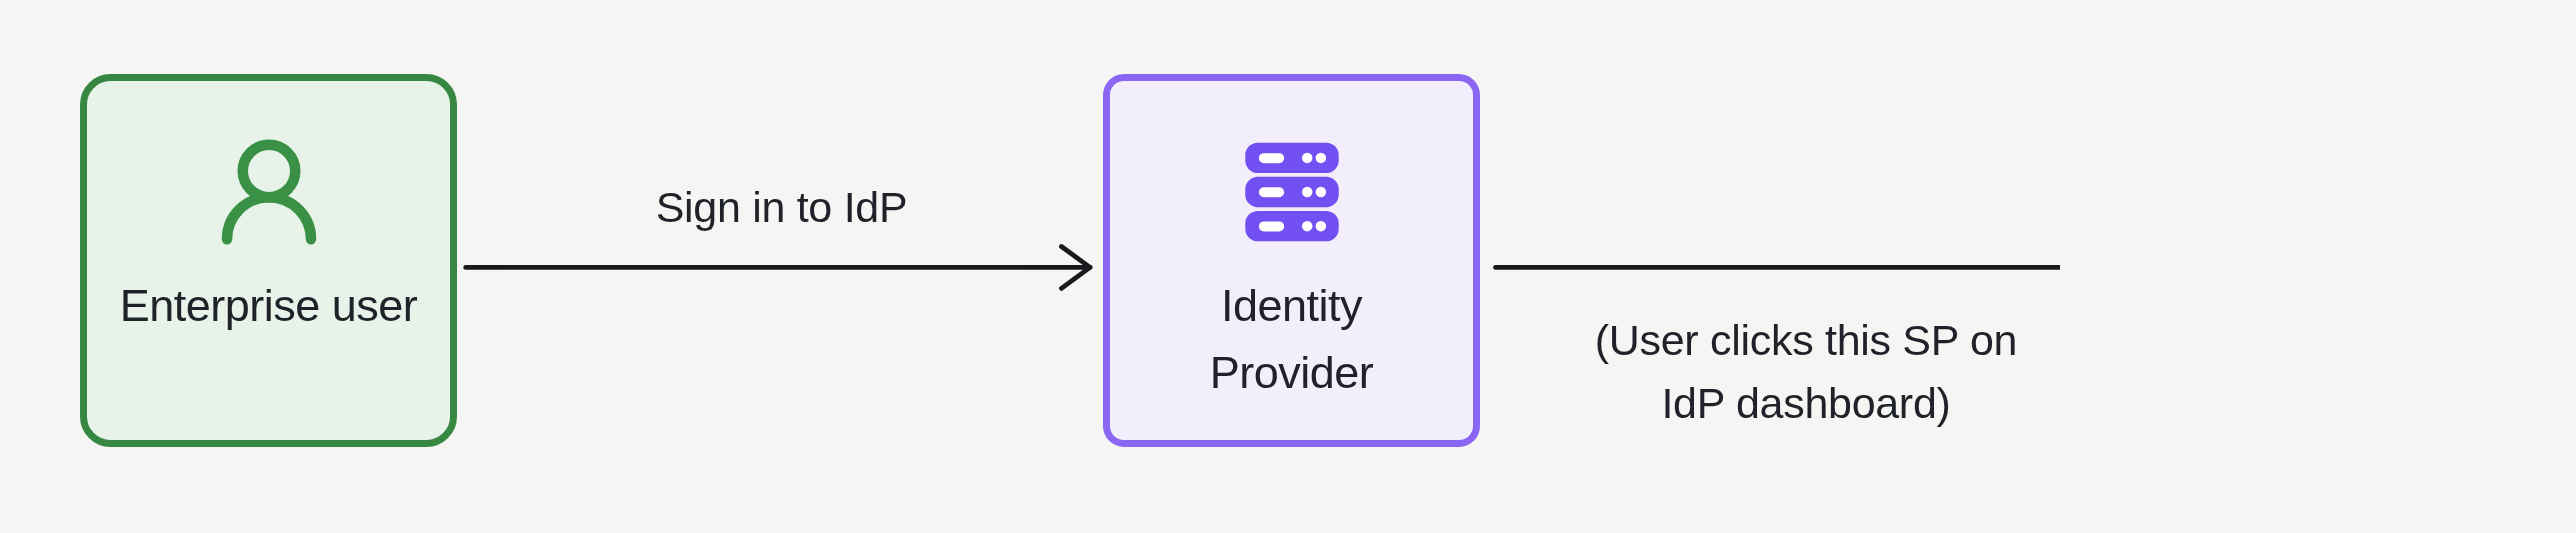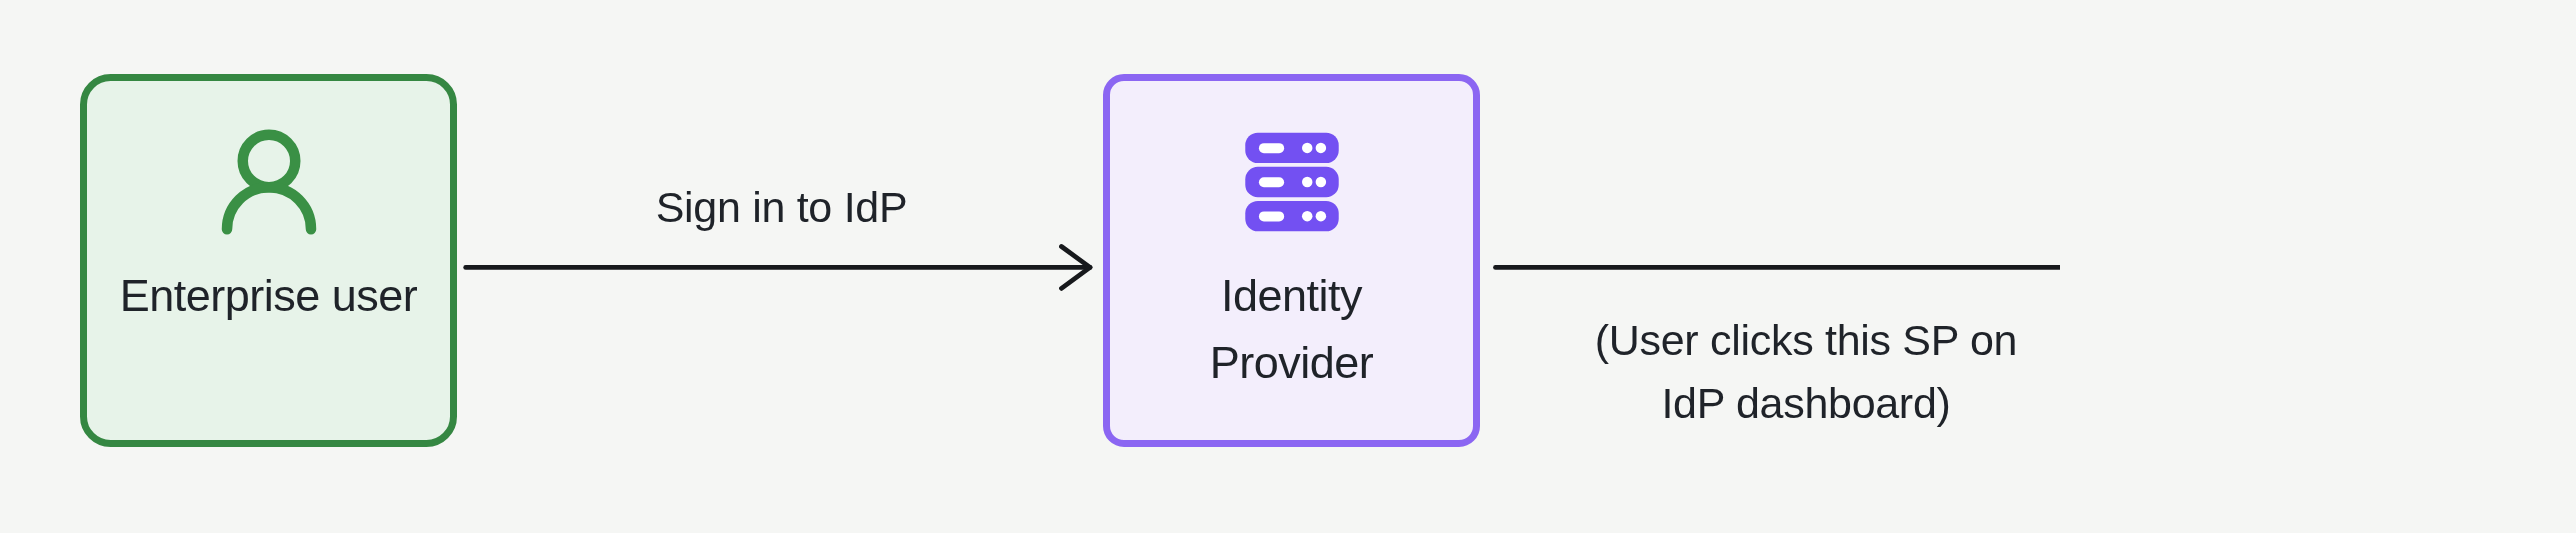--- a/index.html
+++ b/index.html
@@ -26,21 +26,21 @@
     position: absolute;
     top: 74px;
     width: 377px;
     height: 373px;
     border-radius: 30.5px;
     box-sizing: border-box;
     border: 7.6px solid;
     display: flex;
     flex-direction: column;
     align-items: center;
-    padding-top: 38px;
+    padding-top: 48px;
   }
   .node-green  { left: 80px;   background: #e7f3e9; border-color: #358742; }
   .node-purple { left: 1103px; background: #f3eefc; border-color: #8b66f2; border-radius: 21px; }
   .node-blue   { left: 2126px; background: #dfeefd; border-color: #4d93f5; }
   .node .icon {
     width: 126px;
     height: 126px;
     flex: 0 0 auto;
   }
   .node-label {

